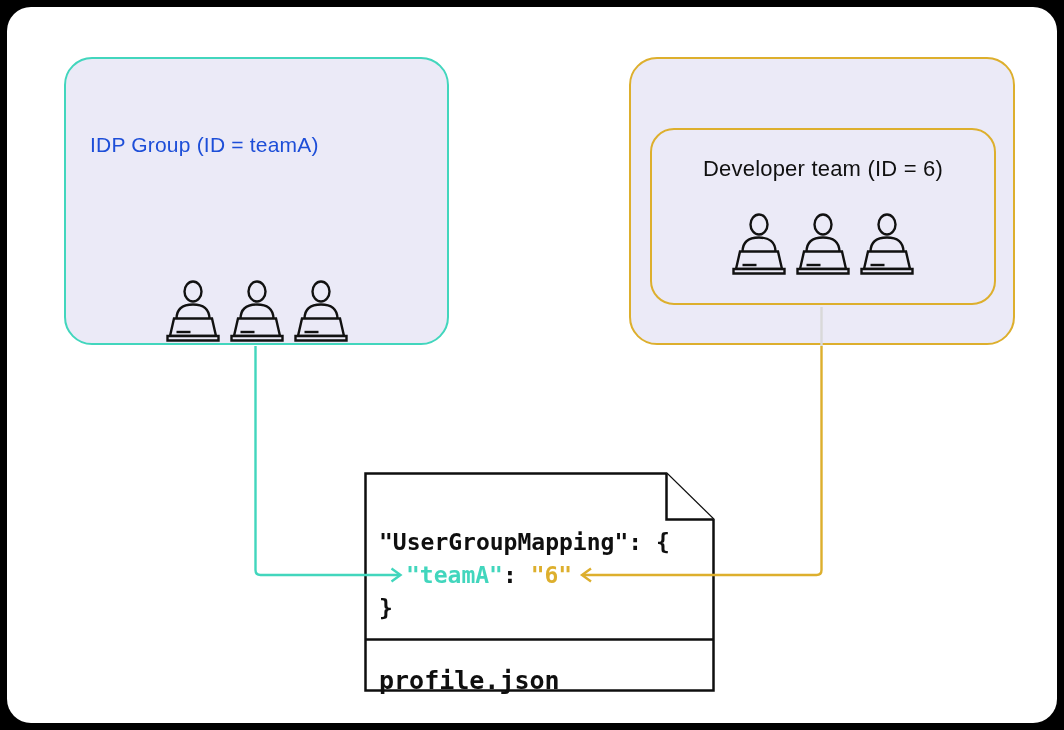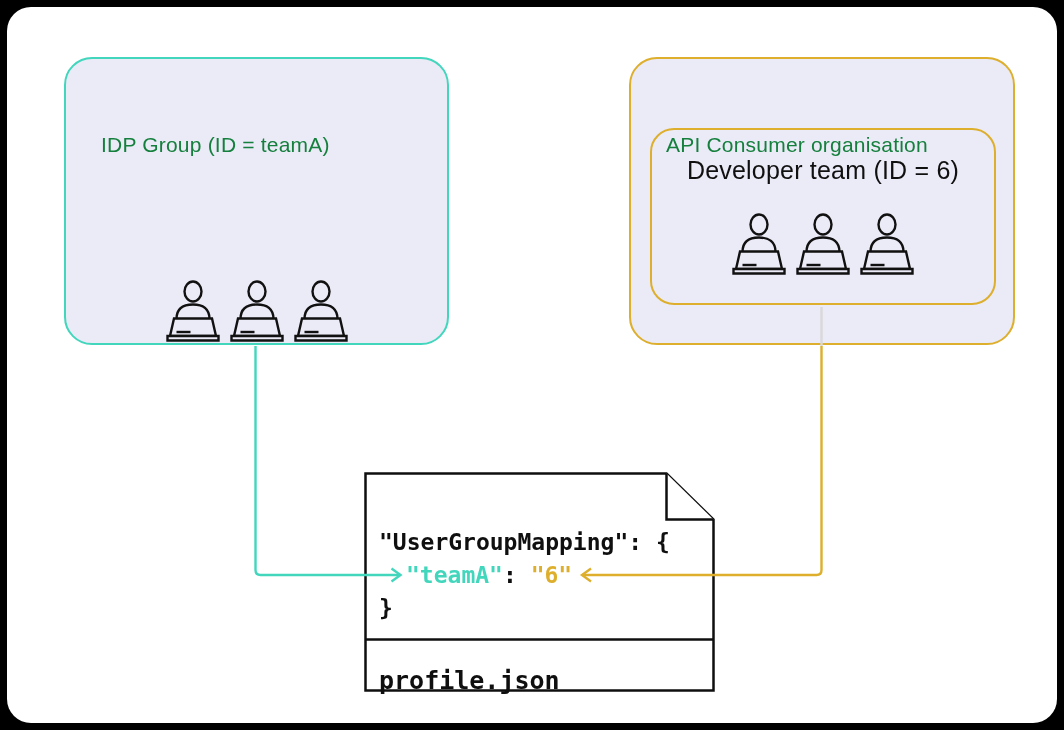--- a/index.html
+++ b/index.html
@@ -15,26 +15,26 @@
   .group-box{
     position:absolute;background:#EBEAF7;border-radius:28px;box-sizing:border-box;
   }
   .idp-box{left:57px;top:50px;width:385px;height:288px;border:2.5px solid #42D6BD;}
   .org-box{left:622px;top:50px;width:386px;height:288px;border:2.5px solid #DDAF2D;}
   .inner-box{
     position:absolute;left:19px;top:69px;width:346px;height:177px;
     border:2.5px solid #DDAF2D;border-radius:24px;box-sizing:border-box;
   }
   .box-title{
-    position:absolute;left:35px;top:74px;
-    font-size:21px;font-weight:500;letter-spacing:.2px;color:#15803d;white-space:nowrap;
+    position:absolute;left:24px;top:74px;
+    font-size:21px;font-weight:500;letter-spacing:.2px;color:#1d4ed8;white-space:nowrap;
   }
   .inner-title{
     position:absolute;left:0;right:0;top:26px;text-align:center;
-    font-size:25px;font-weight:500;letter-spacing:.2px;color:#101010;white-space:nowrap;
+    font-size:22px;font-weight:500;letter-spacing:.2px;color:#101010;white-space:nowrap;
   }
   .icons-row{
     position:absolute;left:0;right:0;display:flex;justify-content:center;gap:0;
   }
   .idp-box .icons-row{top:220px;}
   .inner-box .icons-row{top:82px;}
   .person-svg{width:64px;height:64px;display:block;}
   
   .doc{position:absolute;left:357px;top:465px;width:352px;height:220px;}
   .doc-outline{position:absolute;left:0;top:0;}
@@ -82,21 +82,20 @@
         <svg class="person-svg" viewBox="0 0 64 64">
             <use href="#person-laptop"></use>
           </svg>
         <svg class="person-svg" viewBox="0 0 64 64">
             <use href="#person-laptop"></use>
           </svg>
       </div>
     </div>
 
     <div class="group-box org-box">
-      <div class="box-title">API Consumer organisation</div>
       <div class="inner-box">
         <div class="inner-title">Developer team (ID = 6)</div>
         <div class="icons-row">
           <svg class="person-svg" viewBox="0 0 64 64">
               <use href="#person-laptop"></use>
             </svg>
           <svg class="person-svg" viewBox="0 0 64 64">
               <use href="#person-laptop"></use>
             </svg>
           <svg class="person-svg" viewBox="0 0 64 64">

